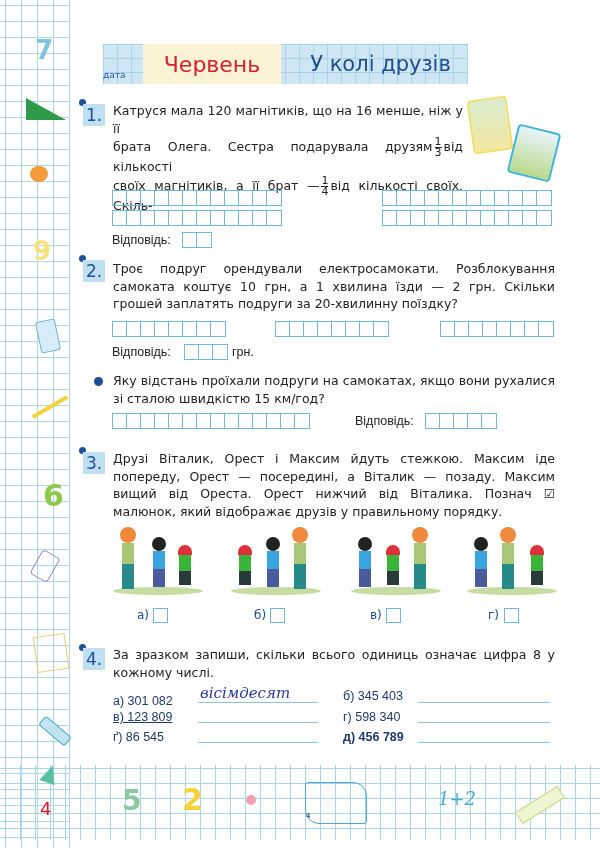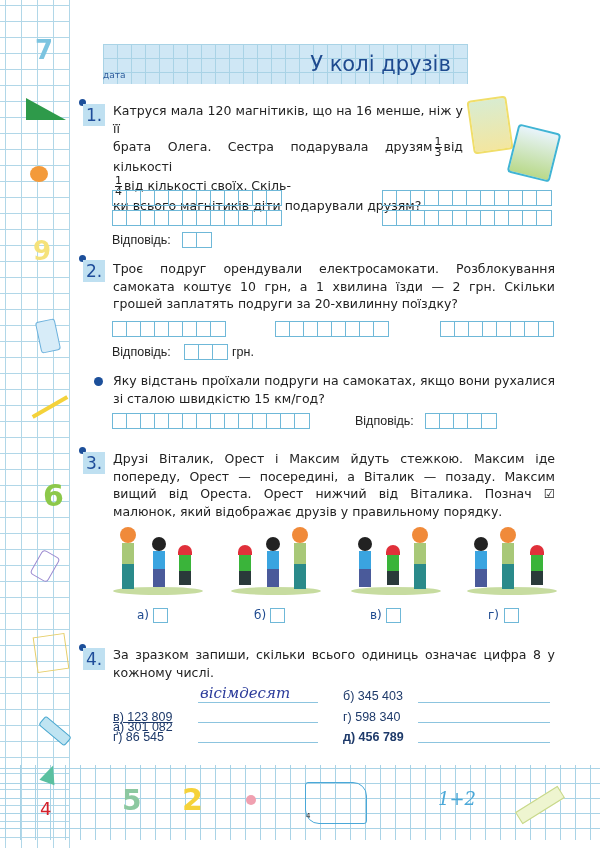--- a/index.html
+++ b/index.html
@@ -49,36 +49,36 @@
 <div class="deco" style="left:38px;top:320px;width:18px;height:30px;border:1px solid #6ab0dc;border-radius:3px;background:#d7ecf8;transform:rotate(-12deg);"></div>
 <div class="deco" style="left:30px;top:405px;width:40px;height:4px;background:#f4d23a;transform:rotate(-30deg);"></div>
 <div class="deco" style="left:43px;top:478px;color:#8cc84a;font-size:30px;">6</div>
 <div class="deco" style="left:35px;top:552px;width:18px;height:26px;border:1px solid #9b8ad0;border-radius:4px;transform:rotate(30deg);"></div>
 <div class="deco" style="left:35px;top:635px;width:30px;height:34px;border:1px solid #e6cf6a;transform:rotate(-8deg);"></div>
 <div class="deco" style="left:38px;top:725px;width:32px;height:10px;border:1px solid #4aa8d0;border-radius:3px;background:#bfe4f2;transform:rotate(40deg);"></div>
 
 <div class="header">
   <div class="hdr-grid"></div>
   <div class="date-lbl">дата</div>
+  <div class="month">Червень</div>
   <div class="topic">У колі друзів</div>
 </div>
 
 <div class="pin" style="left:79px;top:99px;"></div>
 <div class="num" style="left:83px;top:104px;">1.</div>
 <div class="txt" style="left:113px;top:102px;width:350px;">
   <div>Катруся мала 120 магнітиків, що на 16 менше, ніж у її</div>
   <div><span>брата Олега. Сестра подарувала друзям</span><span class="frac">
         <span>1</span>
         <span>3</span>
       </span><span>від кількості</span></div>
-  <div><span class="frac">
+  <div><span>своїх магнітиків, а її брат —</span><span class="frac">
         <span>1</span>
         <span>4</span>
       </span><span>від кількості своїх. Скіль-</span></div>
-  <div>ки всього магнітиків діти подарували друзям?</div>
 </div>
 <div class="deco" style="left:470px;top:98px;width:36px;height:50px;border:2px solid #f0de6a;border-radius:4px;background:linear-gradient(#d9ecd0,#f3e6a0);transform:rotate(-8deg);"></div>
 <div class="deco" style="left:512px;top:128px;width:40px;height:46px;border:2px solid #40b4d4;border-radius:4px;background:linear-gradient(#e8f4fb,#b9d98a);transform:rotate(14deg);"></div>
 
 <div class="cells" style="left:112px;top:190px;">
     <i></i>
     <i></i>
     <i></i>
     <i></i>
     <i></i>
@@ -253,21 +253,21 @@
 <div class="cb" style="left:270px;top:608px;"></div>
 <div class="opt" style="left:370px;top:608px;">в)</div>
 <div class="cb" style="left:386px;top:608px;"></div>
 <div class="opt" style="left:488px;top:608px;">г)</div>
 <div class="cb" style="left:504px;top:608px;"></div>
 
 <div class="pin" style="left:79px;top:644px;"></div>
 <div class="num" style="left:83px;top:648px;">4.</div>
 <div class="txt" style="left:113px;top:646px;width:442px;">За зразком запиши, скільки всього одиниць означає цифра 8 у кожному числі.</div>
 
-<div class="lbl" style="left:113px;top:720px;color:#1e3a6a;">а) 301 082</div>
+<div class="lbl" style="left:113px;top:694px;color:#1e3a6a;">а) 301 082</div>
 <div class="hand" style="left:200px;top:684px;">вісімдесят</div>
 <div class="line" style="left:198px;top:702px;width:120px;"></div>
 <div class="lbl" style="left:343px;top:689px;color:#1e3a6a;">б) 345 403</div>
 <div class="line" style="left:418px;top:702px;width:132px;"></div>
 
 <div class="lbl" style="left:113px;top:710px;color:#1e3a6a;text-decoration:underline;">в) 123 809</div>
 <div class="line" style="left:198px;top:722px;width:120px;"></div>
 <div class="lbl" style="left:343px;top:710px;color:#1e3a6a;">г) 598 340</div>
 <div class="line" style="left:418px;top:722px;width:132px;"></div>
 

